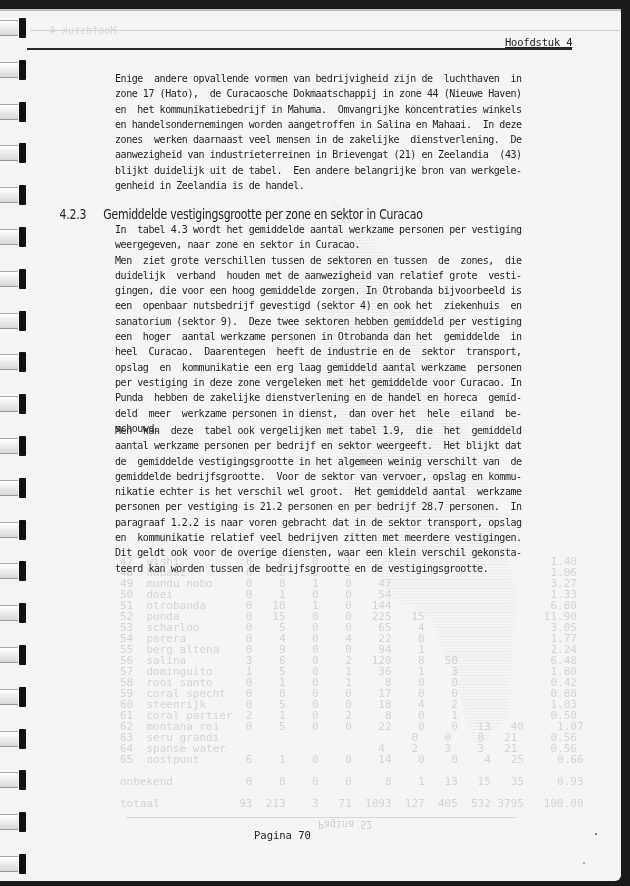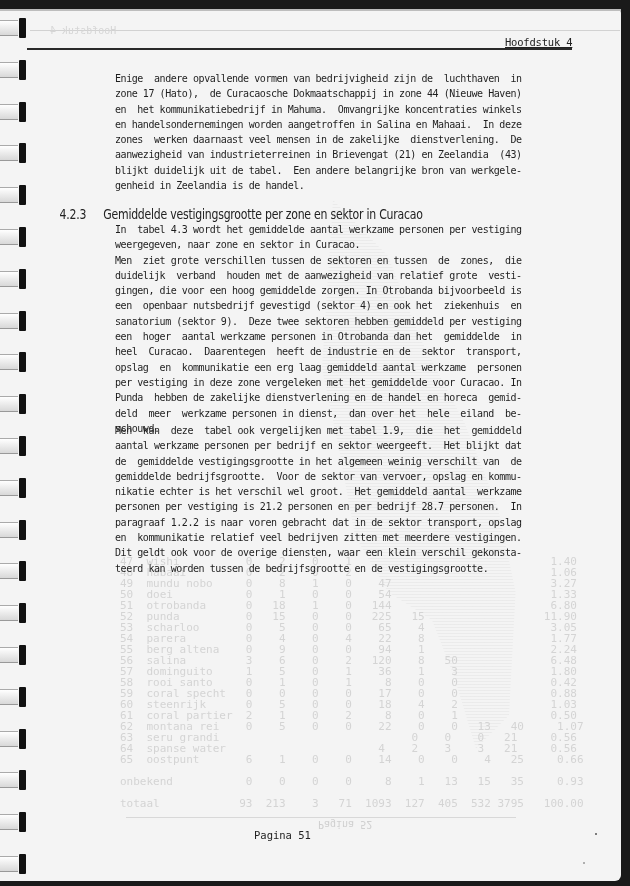--- a/index.html
+++ b/index.html
@@ -225,16 +225,16 @@
 aantal werkzame personen per bedrijf en sektor weergeeft.  Het blijkt dat
 de  gemiddelde vestigingsgrootte in het algemeen weinig verschilt van  de
 gemiddelde bedrijfsgrootte.  Voor de sektor van vervoer, opslag en kommu-
 nikatie echter is het verschil wel groot.  Het gemiddeld aantal  werkzame
 personen per vestiging is 21.2 personen en per bedrijf 28.7 personen.  In
 paragraaf 1.2.2 is naar voren gebracht dat in de sektor transport, opslag
 en  kommunikatie relatief veel bedrijven zitten met meerdere vestigingen.
 Dit geldt ook voor de overige diensten, waar een klein verschil gekonsta-
 teerd kan worden tussen de bedrijfsgrootte en de vestigingsgrootte.</pre>
 
-<div class="footer-page">Pagina 51</div>
+<div class="footer-page">Pagina 70</div>
 
 <div class="speck" style="left:595px;top:833px"></div>
 <div class="speck" style="left:583px;top:862px;background:#999"></div>
 
 </body></html>

